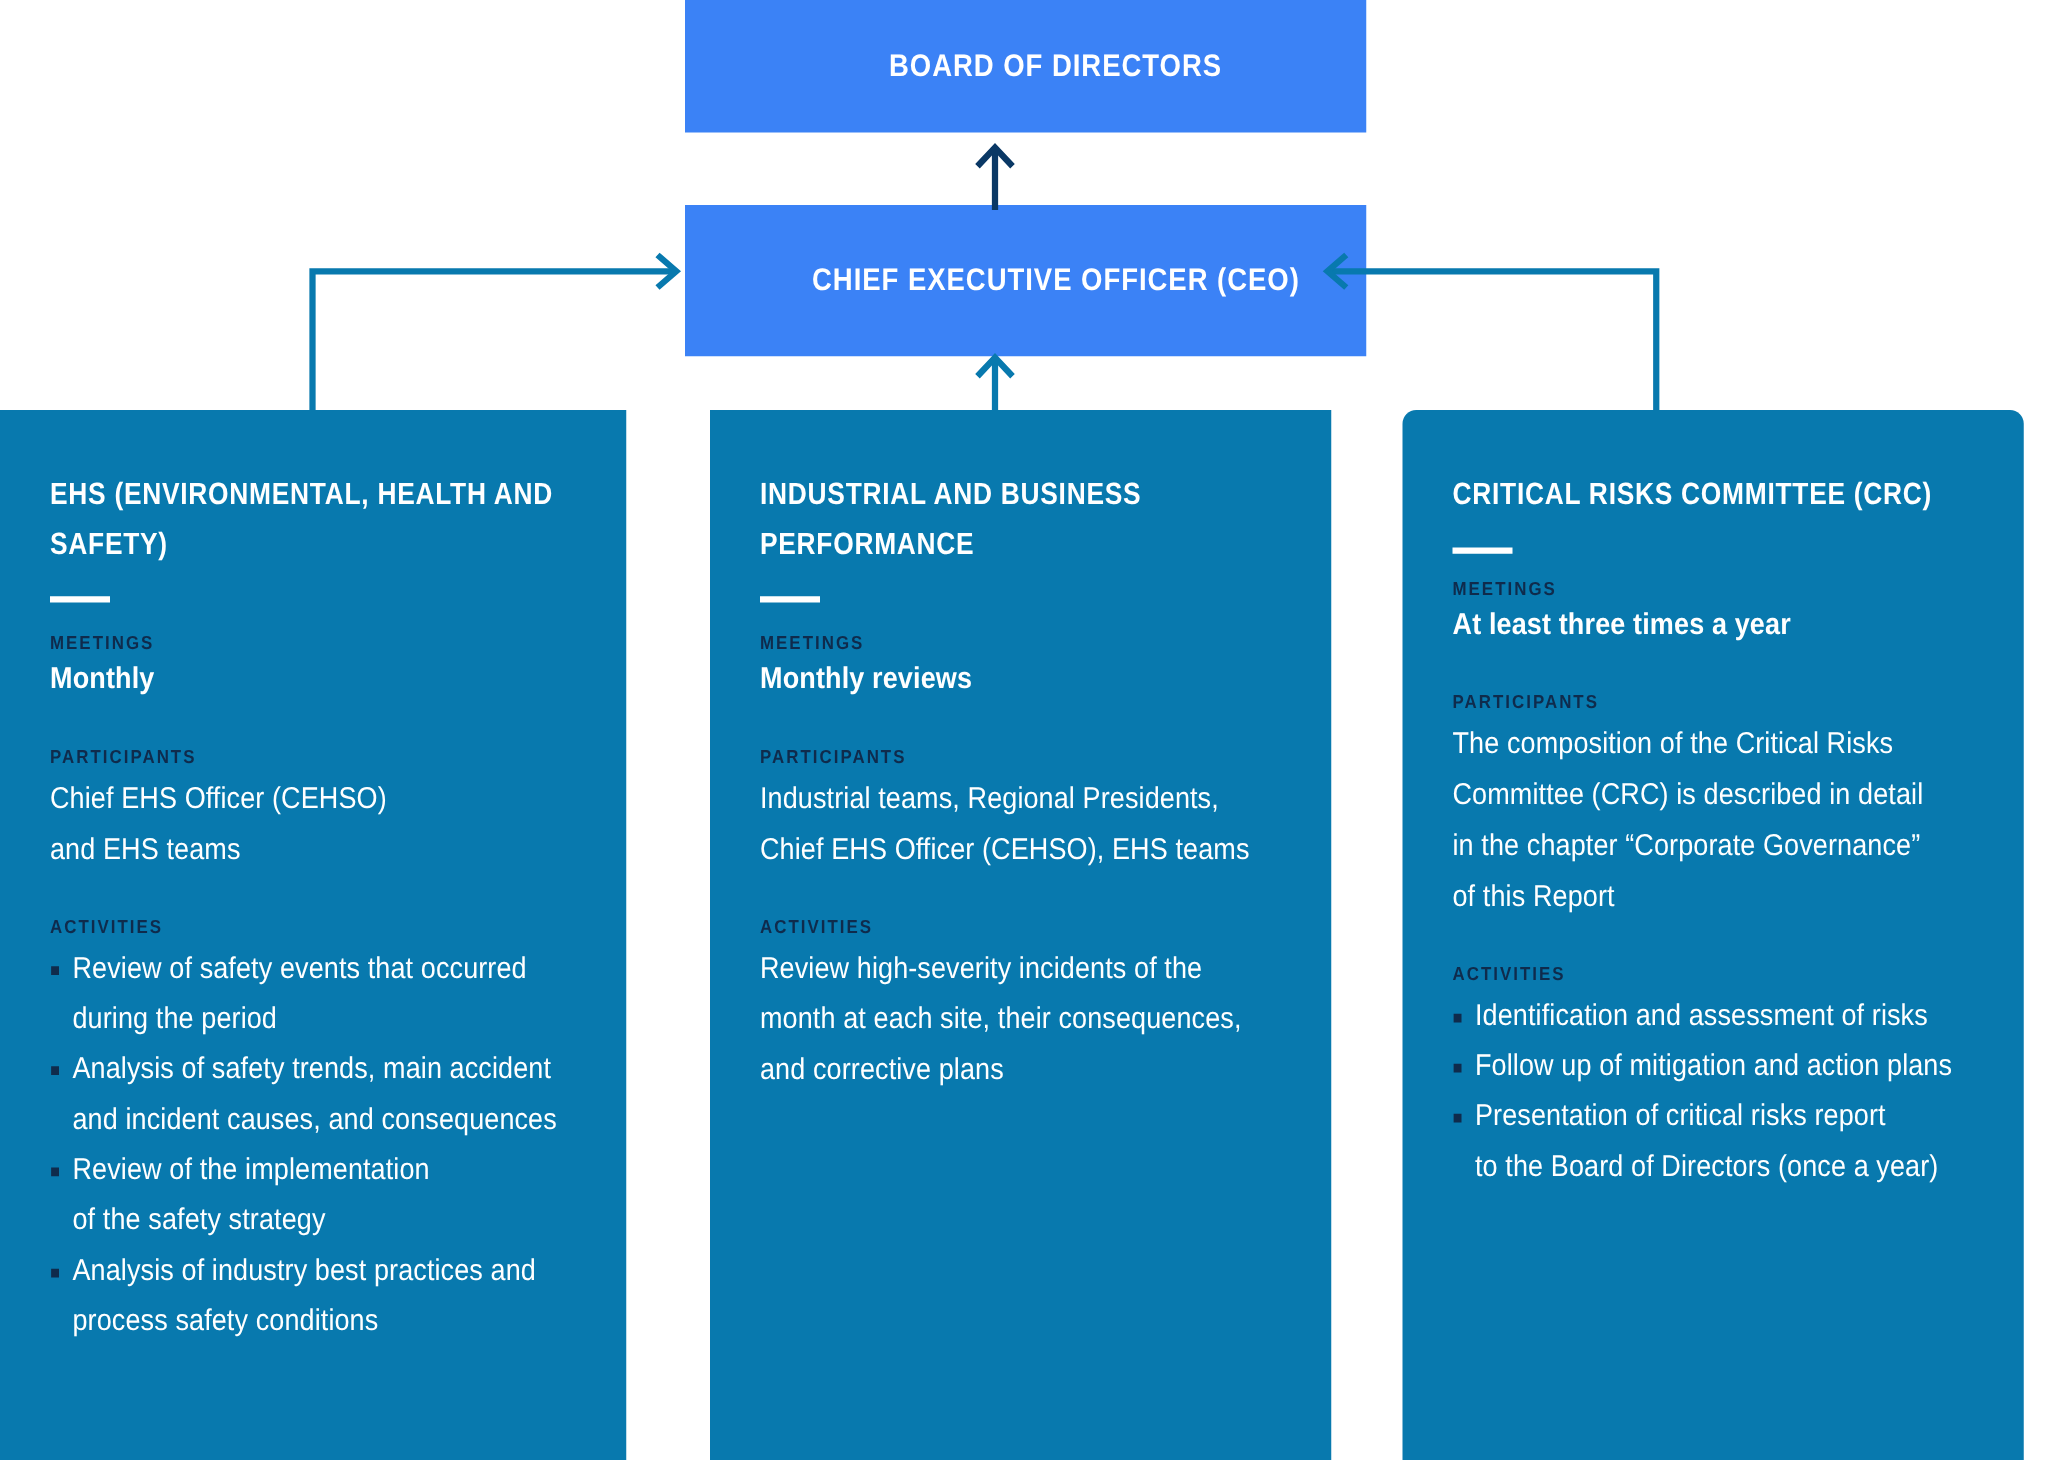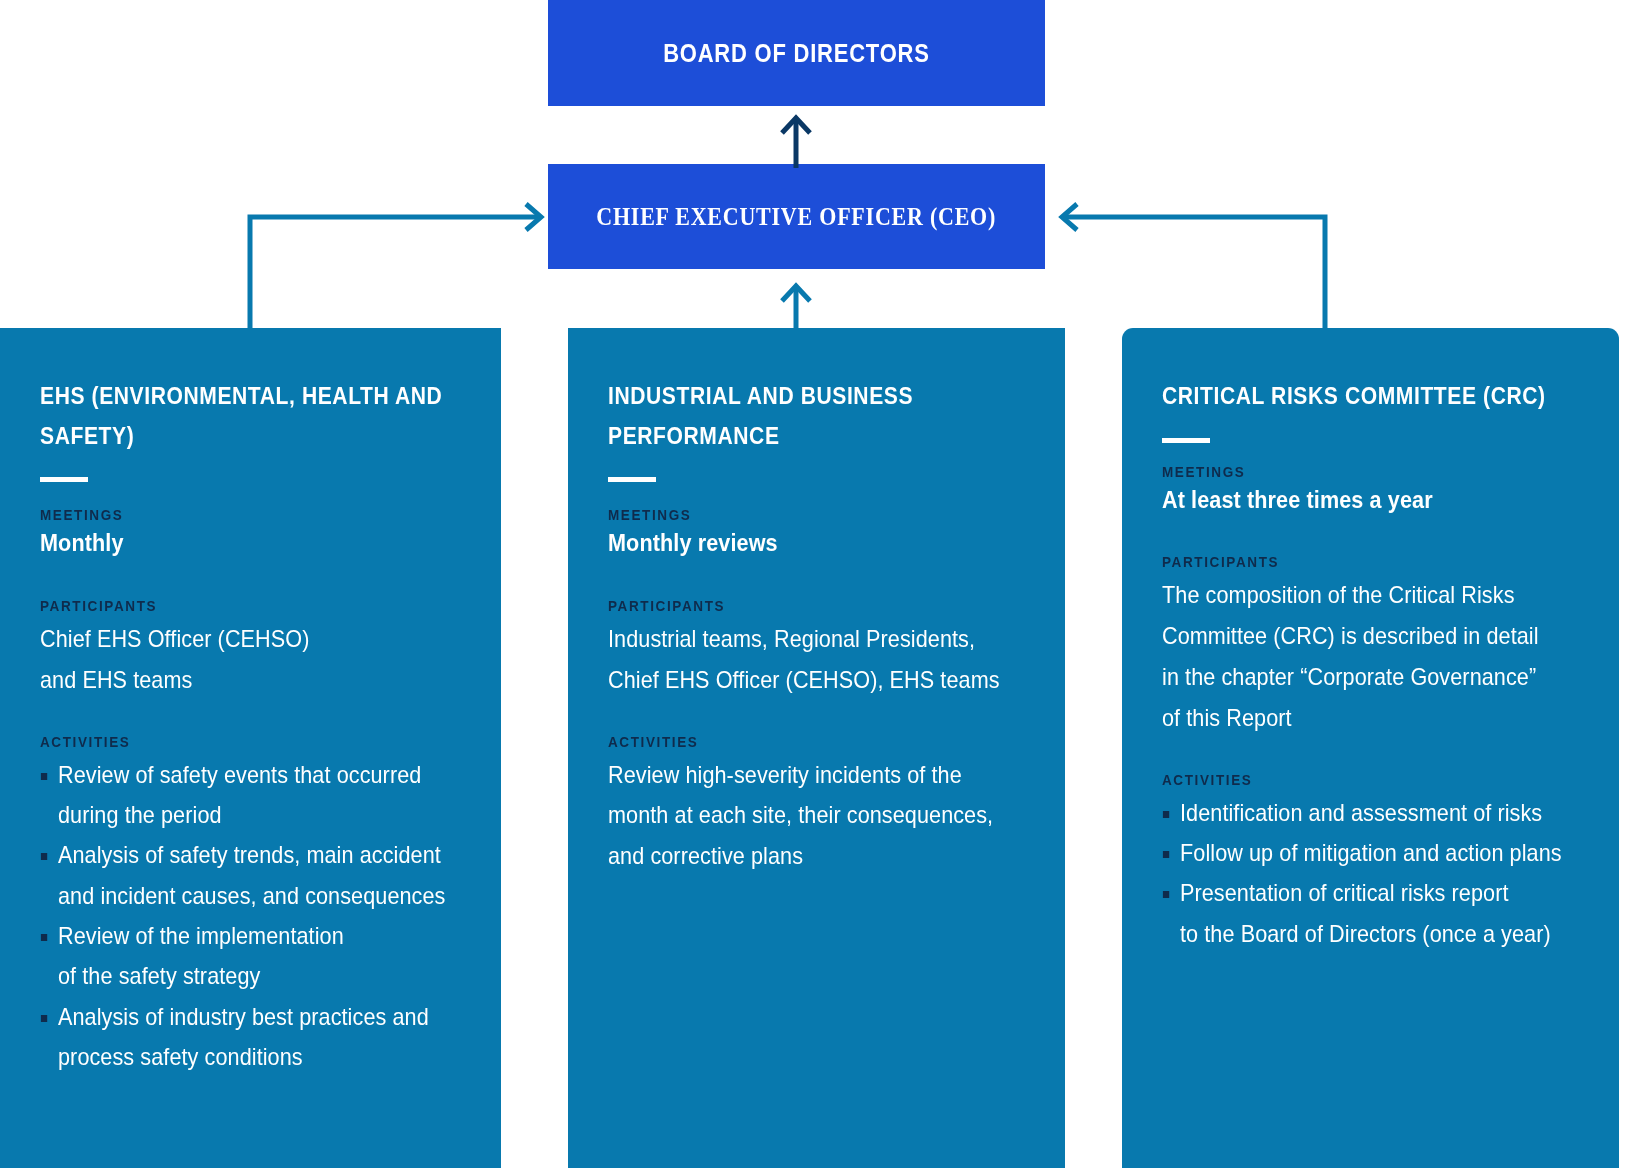--- a/index.html
+++ b/index.html
@@ -12,37 +12,38 @@
     height: 1168px;
     position: relative;
     overflow: hidden;
     font-family: "Liberation Sans", "DejaVu Sans", sans-serif;
     -webkit-font-smoothing: antialiased;
   }
 
   
   .navy-box {
     position: absolute;
-    background: #1d4ed8;
+    background: #3b82f6;
     display: flex;
     align-items: center;
     justify-content: center;
+    padding-left: 48px;
   }
   .navy-box .box-title {
     color: #ffffff;
     font-weight: 700;
     font-size: 25px;
     letter-spacing: 0.035em;
     text-transform: uppercase;
     transform: scaleX(0.88);
     transform-origin: center;
     white-space: nowrap;
   }
   #board-box  { left: 548px; top: 0px;   width: 497px; height: 106px; }
-  #ceo-box    { left: 548px; top: 164px; width: 497px; height: 105px; font-family: Liberation Serif, serif; }
+  #ceo-box    { left: 548px; top: 164px; width: 497px; height: 121px; }
 
   
   .connector { position: absolute; }
 
   
   .panel {
     position: absolute;
     top: 328px;
     height: 1020px;
     background: #0879AE;

